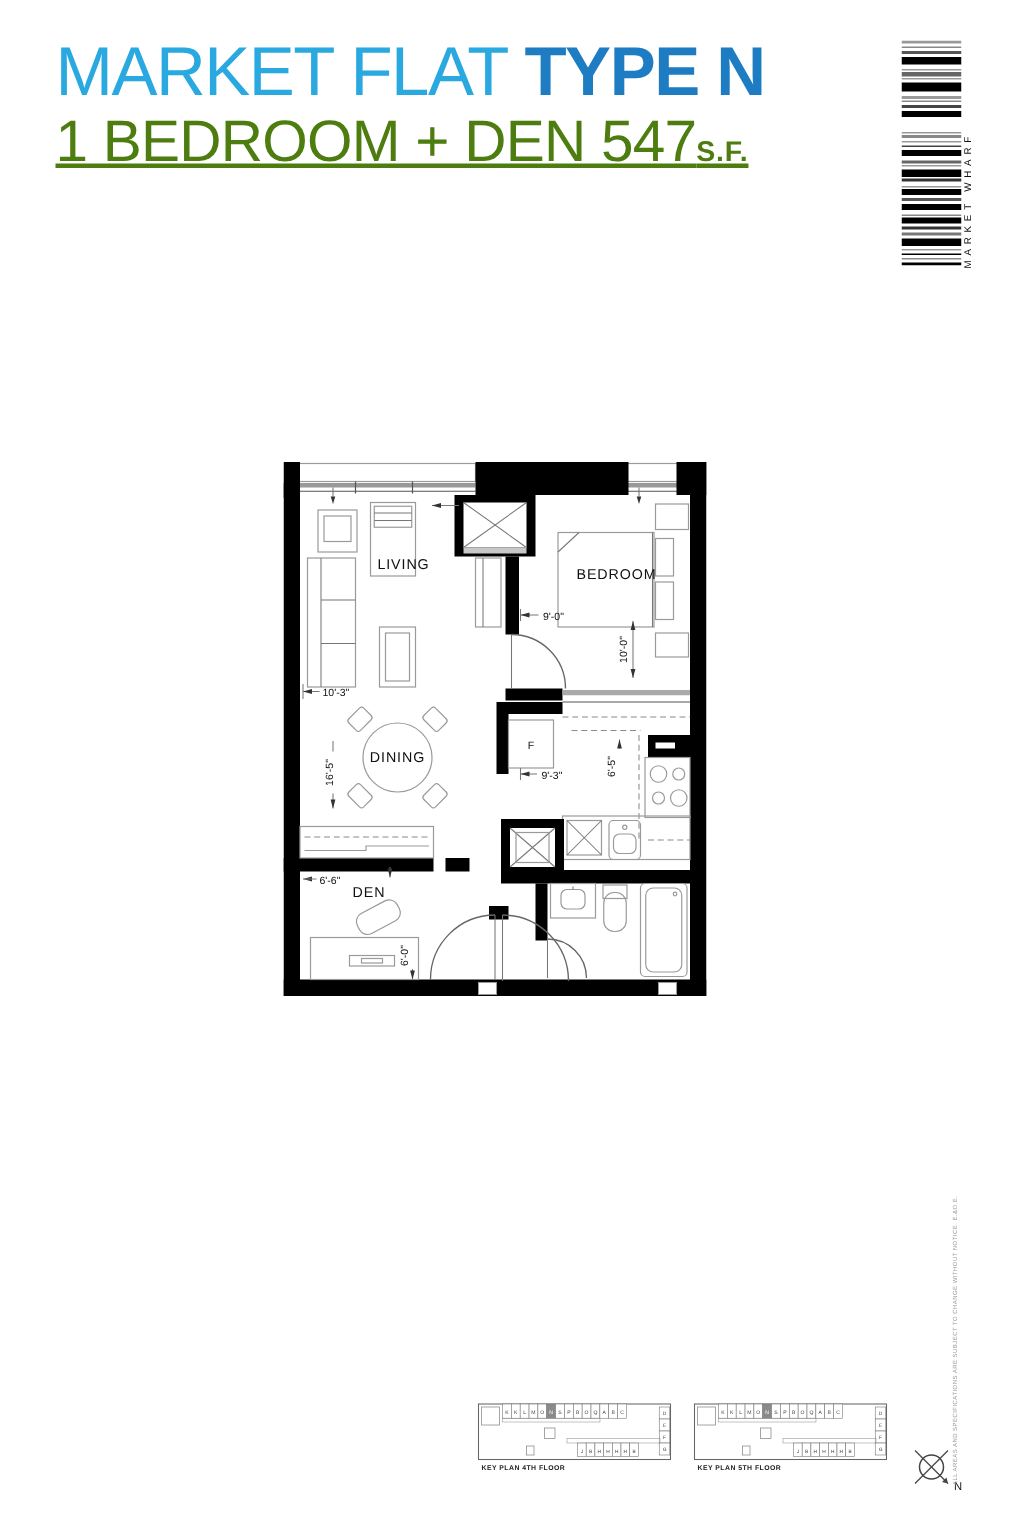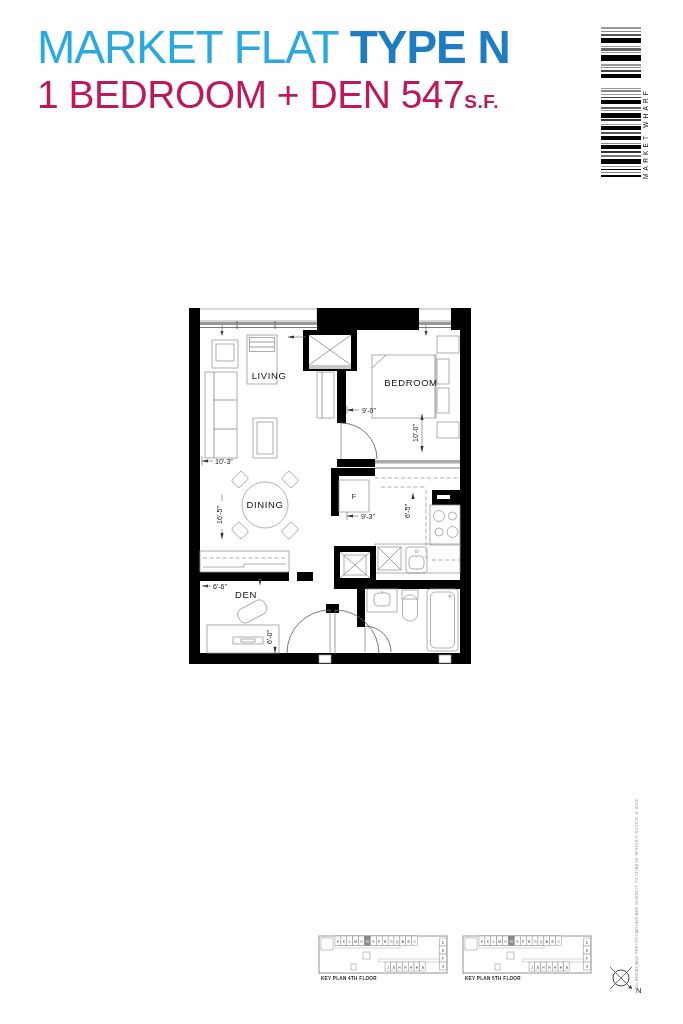--- a/index.html
+++ b/index.html
@@ -3,21 +3,21 @@
 <meta charset="utf-8">
 <style>
   html,body{margin:0;padding:0;background:#fff;}
   #page{position:relative;width:683px;height:1024px;background:#fff;overflow:hidden;
         font-family:"Liberation Sans",sans-serif;}
   
   #hdr{position:absolute;left:37px;top:24px;width:560px;}
   .t1{font-size:46px;line-height:1.02;letter-spacing:-1px;white-space:nowrap;}
   .t1 .light{color:#2AA9E0;font-weight:500;}
   .t1 .bold{color:#1E7DC2;font-weight:800;}
-  .t2{font-size:39px;color:#be185d;font-weight:500;letter-spacing:-.5px;margin-top:2px;white-space:nowrap;}
+  .t2{font-size:39px;color:#4d7c0f;font-weight:500;letter-spacing:-.5px;margin-top:2px;white-space:nowrap;text-decoration:underline;}
   .t2 .sf{font-size:19px;font-weight:600;letter-spacing:.5px;}
   
   #bc{position:absolute;left:601px;top:27px;width:40px;height:150px;overflow:hidden;}
   #bc div{width:40px;}
   #brand{position:absolute;left:642px;top:27px;height:152px;width:12px;
          writing-mode:vertical-rl;transform:rotate(180deg);
          font-size:6.5px;letter-spacing:3.2px;color:#111;white-space:nowrap;}
   
   #plan{position:absolute;left:189px;top:308px;width:282px;height:356px;}
   .w{fill:#000;}

